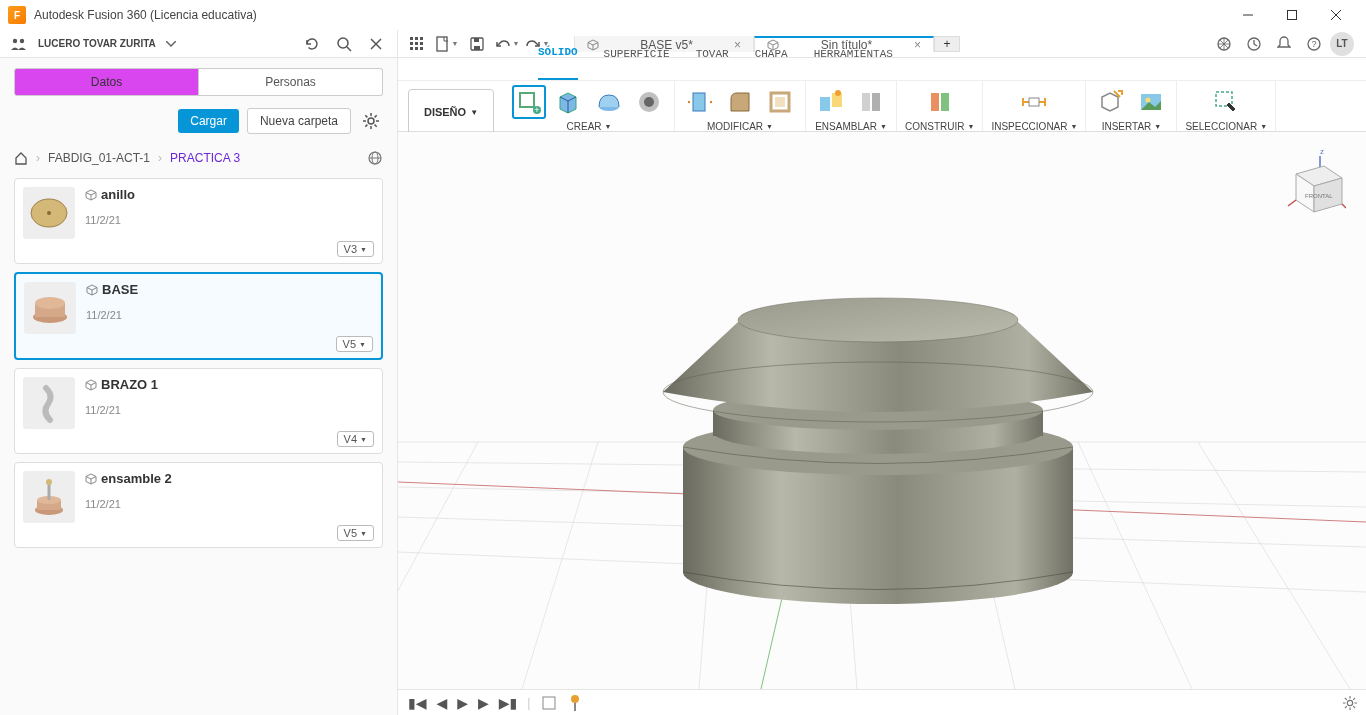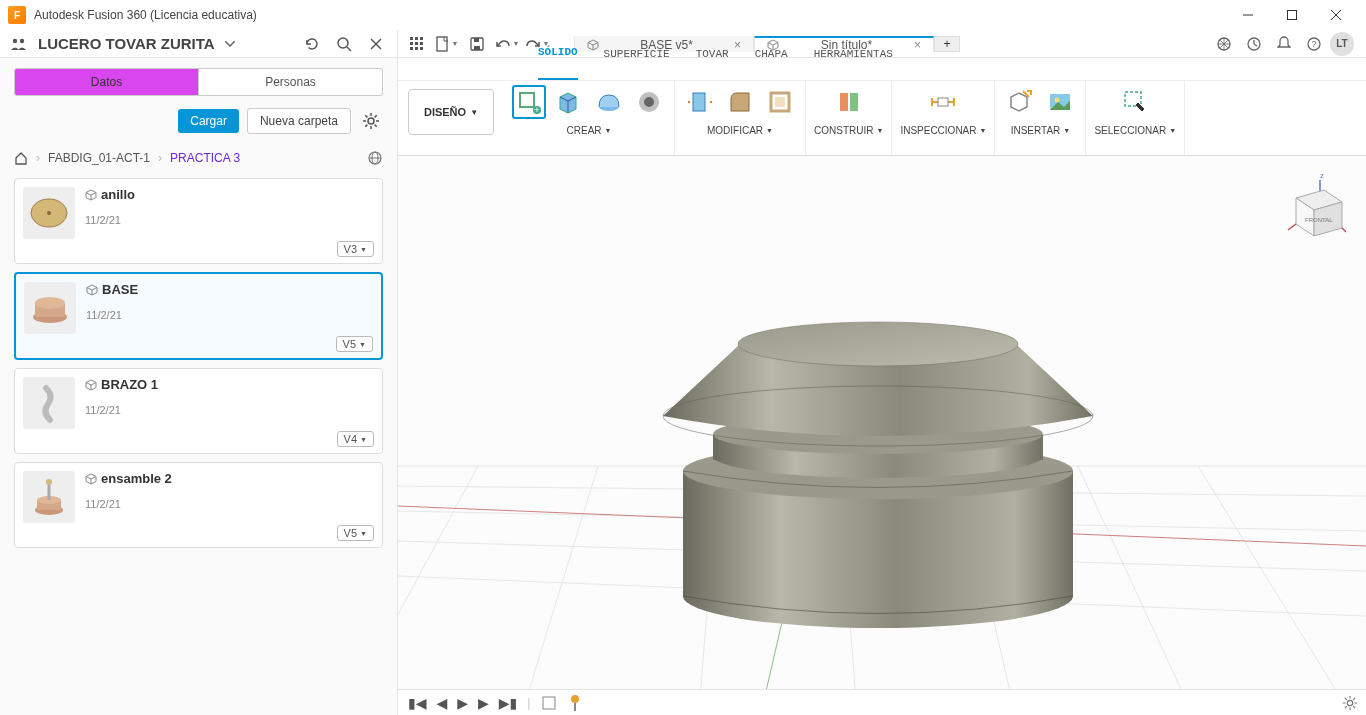--- a/index.html
+++ b/index.html
@@ -9,21 +9,21 @@
 .titlebar { height: 30px; display: flex; align-items: center; padding: 0 8px; background: #fff; }
 .titlebar .app-icon { width: 18px; height: 18px; background: linear-gradient(135deg,#ff9c1a,#f57c00); border-radius: 2px; margin-right: 8px; display:flex;align-items:center;justify-content:center;color:#fff;font-weight:bold;font-size:10px;}
 .titlebar .title { flex: 0 0 auto; font-size: 12px; color: #444; }
 .titlebar .spacer { flex: 1; }
 .win-btn { width: 44px; height: 30px; display: flex; align-items: center; justify-content: center; color: #333; }
 
 
 .topbar { height: 28px; display: flex; align-items: stretch; border-bottom: 1px solid #e5e5e5; }
 .projectbar { width: 398px; display: flex; align-items: center; padding: 0 10px; gap: 10px; border-right: 1px solid #e5e5e5; }
 .projectbar .people-icon { color: #555; }
-.projectbar .project-name { font-weight: 600; color: #444; font-size: 15px; }
+.projectbar .project-name { font-weight: 600; color: #444; font-size: 10px; }
 .projectbar .spacer { flex: 1; }
 .projectbar .icon-btn { width: 22px; height: 22px; display: flex; align-items: center; justify-content: center; color: #555; border-radius: 3px; }
 
 .quickbar { flex: 1; display: flex; align-items: center; padding: 0 6px; gap: 4px; }
 .qbtn { width: 26px; height: 24px; display: flex; align-items: center; justify-content: center; color: #555; border-radius: 2px; position:relative;}
 .qbtn .caret { font-size: 7px; margin-left: 2px; color: #777; }
 
 
 .doc-tabs { display: flex; align-items: stretch; margin-left: 20px; }
 .doc-tab { min-width: 180px; padding: 0 12px; display: flex; align-items: center; gap: 6px; border: 1px solid #e5e5e5; border-bottom: none; border-top: 2px solid transparent; font-size: 12px; color: #555; cursor:pointer; background:#f5f5f5;}
@@ -69,21 +69,21 @@
 .file-item .date { font-size:11px; color:#888;}
 .file-item .version { position:absolute; right:8px; bottom:6px; border:1px solid #bbb; border-radius:3px; padding:1px 6px; font-size:11px; color:#555; background:#fff; cursor:pointer; display:flex; align-items:center; gap:3px;}
 .cube-mini { color:#888; }
 
 
 .workspace { flex:1; display:flex; flex-direction:column; background:#fff; position:relative;}
 .ribbon-tabs { display:flex; gap:26px; padding: 4px 0 0 140px; font-size:11px; color:#555; height:22px; align-items:flex-end;}
 .ribbon-tab { padding-bottom:20px; cursor:pointer;font-family:Liberation Mono, monospace;}
 .ribbon-tab.active { color:#0696d7; border-bottom:2px solid #0696d7; font-weight:600;}
 
-.ribbon { display:flex; align-items:stretch; height:76px; border-top:1px solid #eee; border-bottom:1px solid #ddd; gap:0;}
+.ribbon { display:flex; align-items:stretch; height:52px; border-top:1px solid #eee; border-bottom:1px solid #ddd; gap:0;}
 .ribbon-group { display:flex; flex-direction:column; align-items:center; justify-content:flex-start; padding:4px 8px; border-right:1px solid #eee; }
 .ribbon-group .icons-row{ display:flex; gap:6px; align-items:flex-start; height:38px;}
 .ribbon-group .label { font-size:10px; color:#444; margin-top:2px; display:flex; align-items:center; gap:3px;}
 .ribbon-icon { width:34px; height:34px; display:flex; align-items:center; justify-content:center; border-radius:3px;}
 .ribbon-icon svg { width:30px; height:30px;}
 .design-btn { display:flex; align-items:center; justify-content:center; width:86px; height:46px; border:1px solid #ccc; border-radius:4px; margin:8px 10px; font-size:11px; font-weight:700; cursor:pointer; gap:4px;}
 
 
 .canvas { flex:1; position:relative; background:#fcfcfc;}
 .viewcube { position:absolute; top:12px; right:20px; width:70px; height:74px;}
@@ -442,20 +442,41 @@
                 <rect x="10" y="10" width="10" height="10" fill="#f0e0c0"></rect>
               </svg>
             </div>
         </div>
         <div class="label">
             <span>MODIFICAR</span> 
             <span style="font-size:7px;">▼</span>
           </div>
       </div>
 
+      <div class="ribbon-group">
+        <div class="icons-row">
+          <div class="ribbon-icon">
+              <svg viewBox="0 0 30 30">
+                <rect x="4" y="10" width="10" height="14" fill="#88c8e8"></rect>
+                <rect x="16" y="6" width="10" height="14" fill="#f8d878"></rect>
+                <circle cx="22" cy="6" r="3" fill="#f0a030"></circle>
+              </svg>
+            </div>
+          <div class="ribbon-icon">
+              <svg viewBox="0 0 30 30">
+                <rect x="6" y="6" width="8" height="18" fill="#d0d0d0"></rect>
+                <rect x="16" y="6" width="8" height="18" fill="#b0b0b0"></rect>
+              </svg>
+            </div>
+        </div>
+        <div class="label">
+            <span>ENSAMBLAR</span> 
+            <span style="font-size:7px;">▼</span>
+          </div>
+      </div>
 
       <div class="ribbon-group">
         <div class="icons-row">
           <div class="ribbon-icon">
               <svg viewBox="0 0 30 30">
                 <rect x="6" y="6" width="8" height="18" fill="#e89060"></rect>
                 <rect x="16" y="6" width="8" height="18" fill="#80c080"></rect>
               </svg>
             </div>
         </div>

